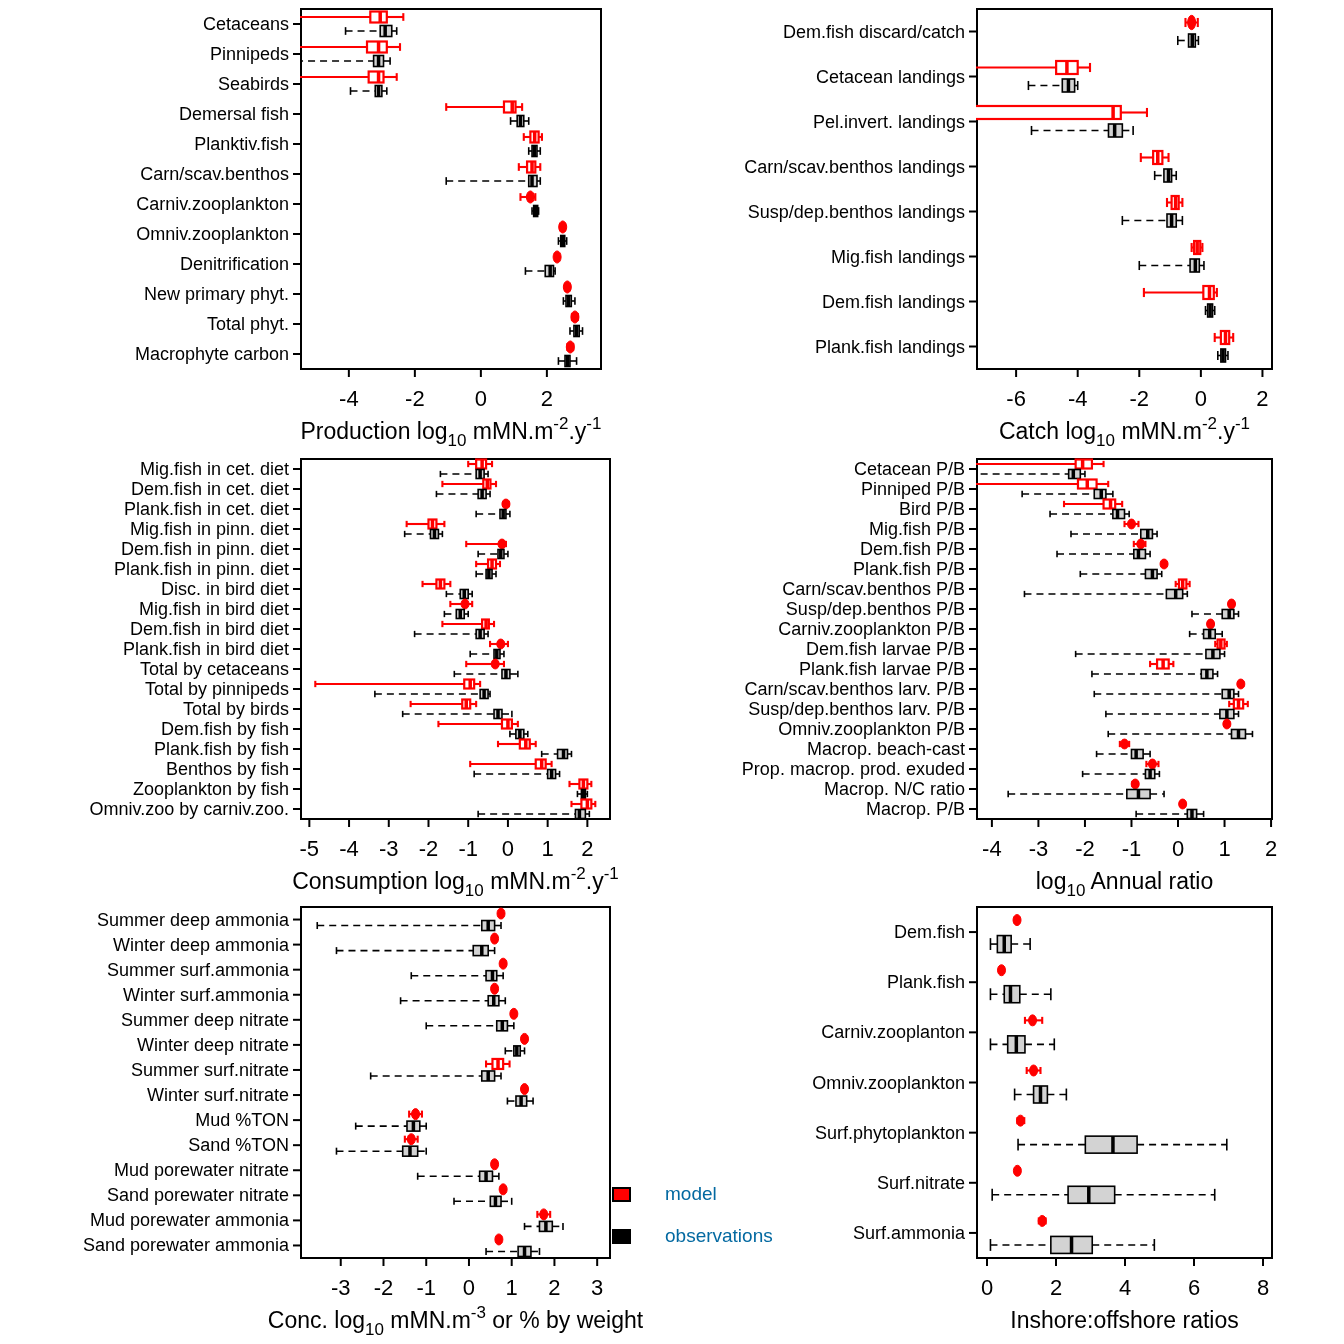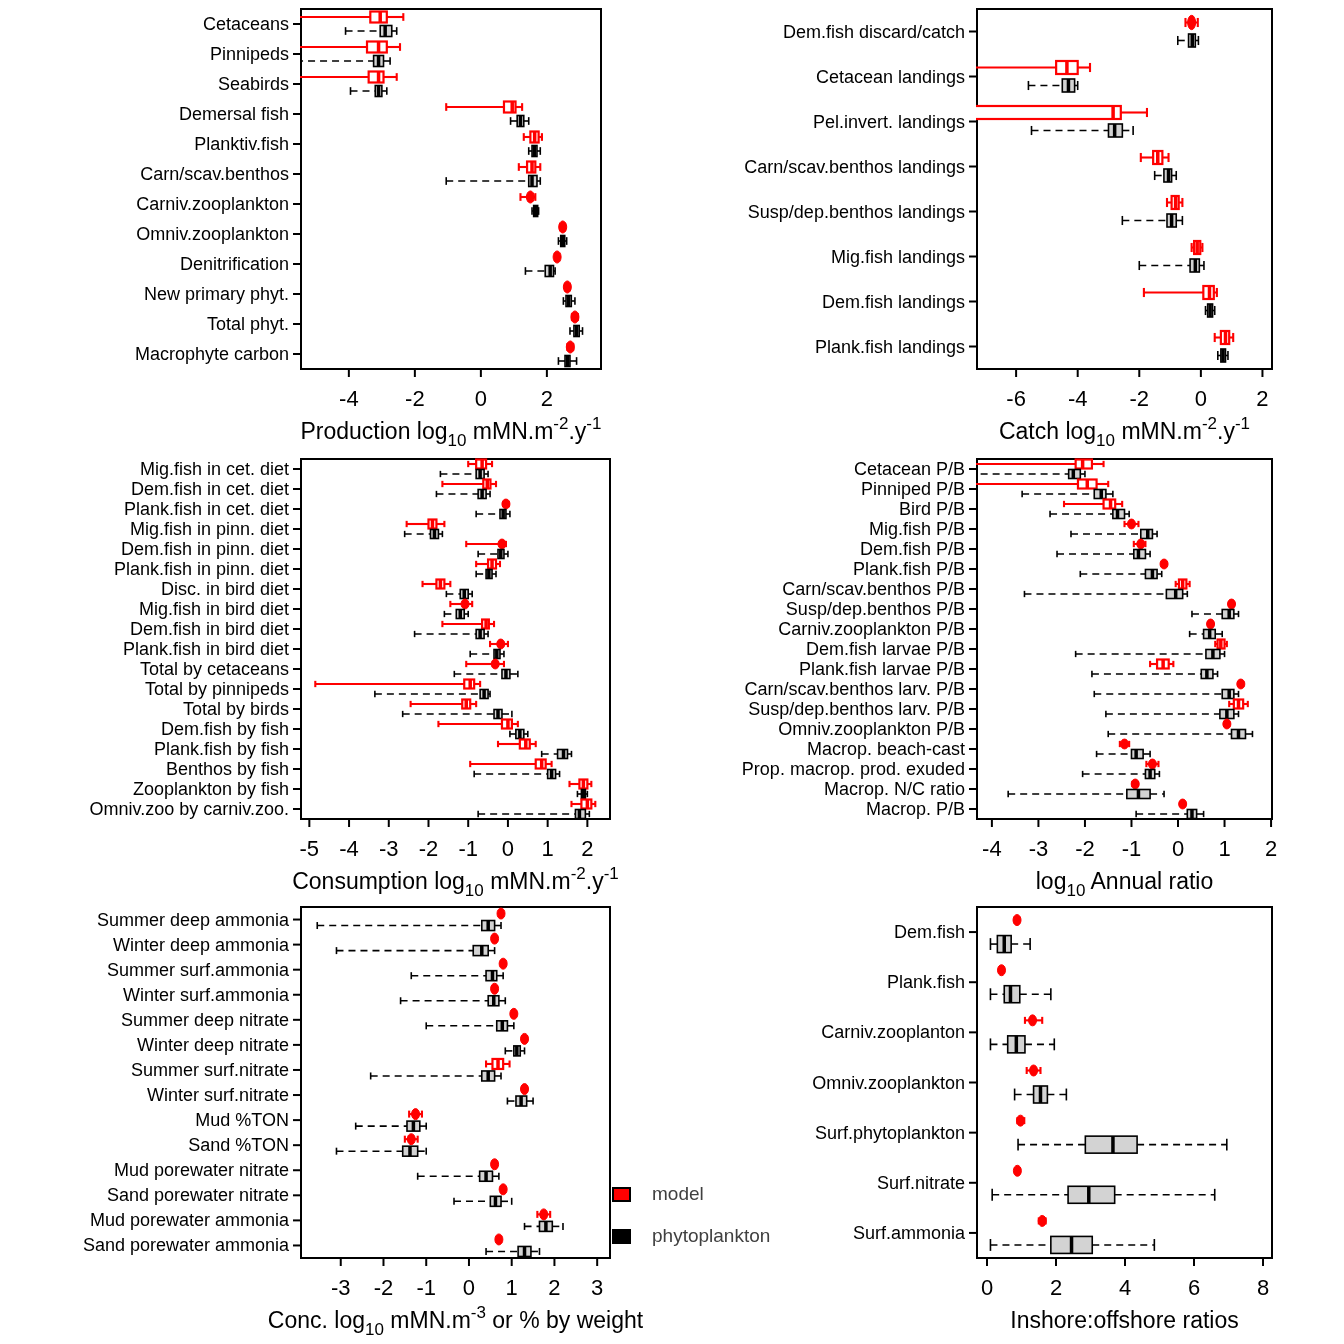--- a/index.html
+++ b/index.html
@@ -2,21 +2,21 @@
 <html><head>
 <meta charset="utf-8">
 <style>
   html,body{margin:0;padding:0;background:#ffffff;}
   body{width:1344px;height:1344px;position:relative;font-family:"Liberation Sans",sans-serif;}
   #fig-wrap{position:absolute;left:0;top:0;width:1344px;height:1344px;}
   svg text{fill:#000;font-family:"Liberation Sans",sans-serif;}
   .legend{position:absolute;left:612px;top:1186px;}
   .legend-item{display:flex;align-items:center;height:16px;margin-bottom:26px;}
   .swatch{display:inline-block;width:19px;height:15px;border:2px solid #000;box-sizing:border-box;}
-  .legend-label{font-size:19px;color:#404040;margin-left:21px;}
+  .legend-label{font-size:19px;color:#0369a1;margin-left:34px;}
 </style>
 </head>
 <body>
 
 <div id="fig-wrap"><svg width="1344" height="1344">
       <defs>
         <clipPath id="clip0">
           <rect x="300" y="8" width="302" height="362"></rect>
         </clipPath>
         <clipPath id="clip1">
@@ -1322,15 +1322,15 @@
       </g>
     </svg></div>
 
 <div class="legend">
   <div class="legend-item">
     <span class="swatch" style="background: rgb(255, 0, 0);"></span>
     <span class="legend-label">model</span>
   </div>
   <div class="legend-item">
     <span class="swatch" style="background: rgb(0, 0, 0);"></span>
-    <span class="legend-label">phytoplankton</span>
+    <span class="legend-label">observations</span>
   </div>
 </div>
 
 </body></html>

